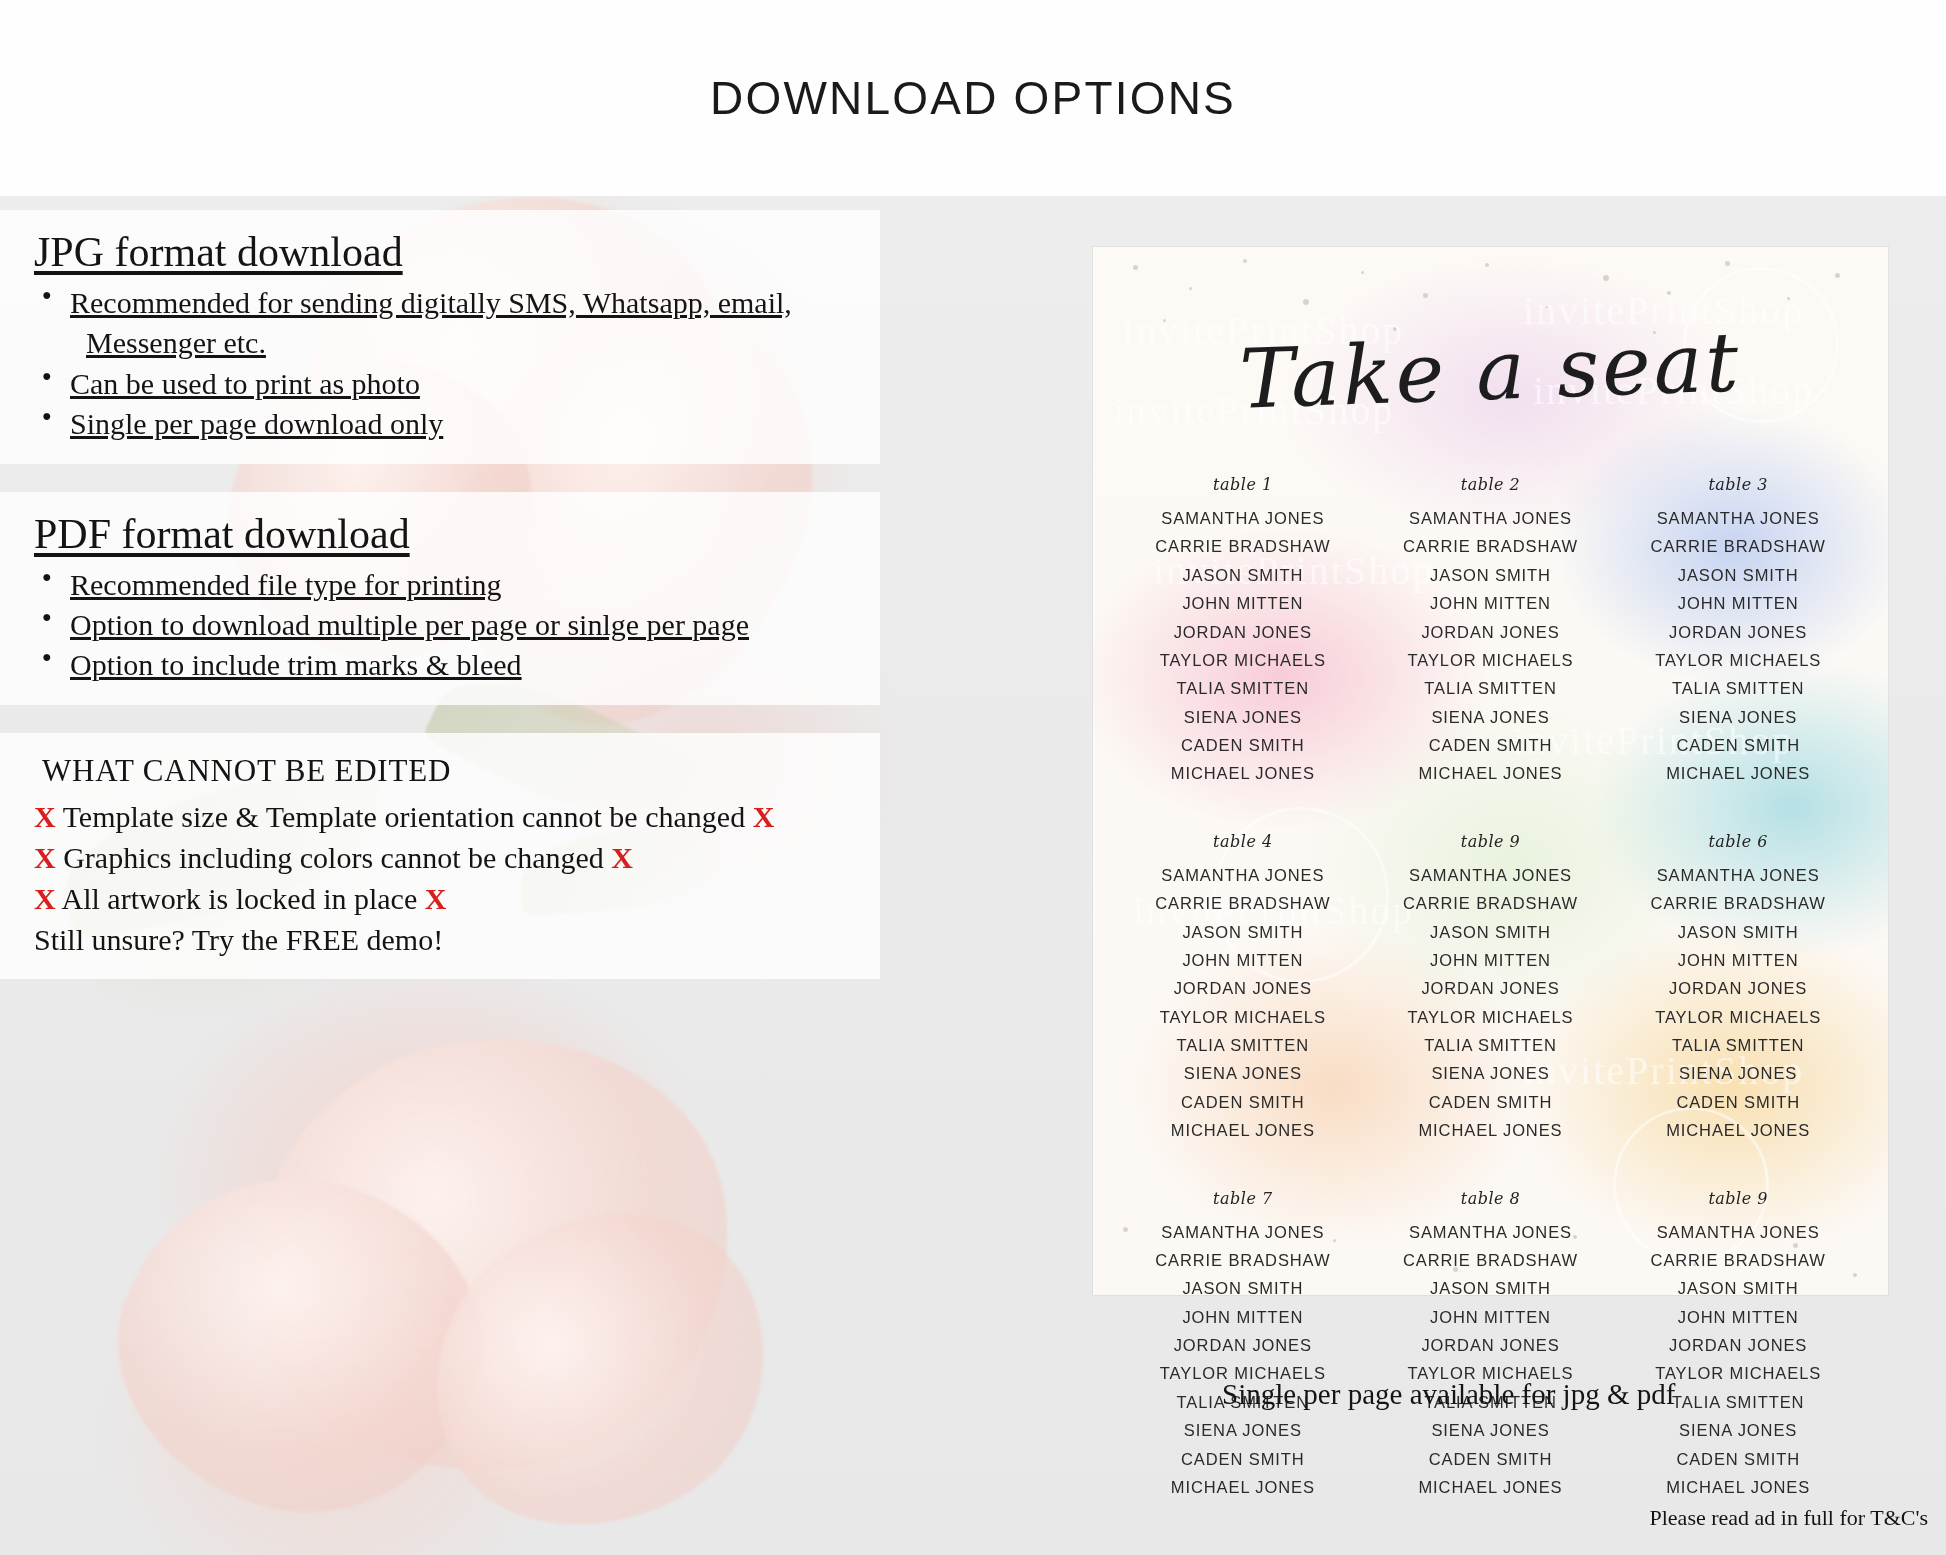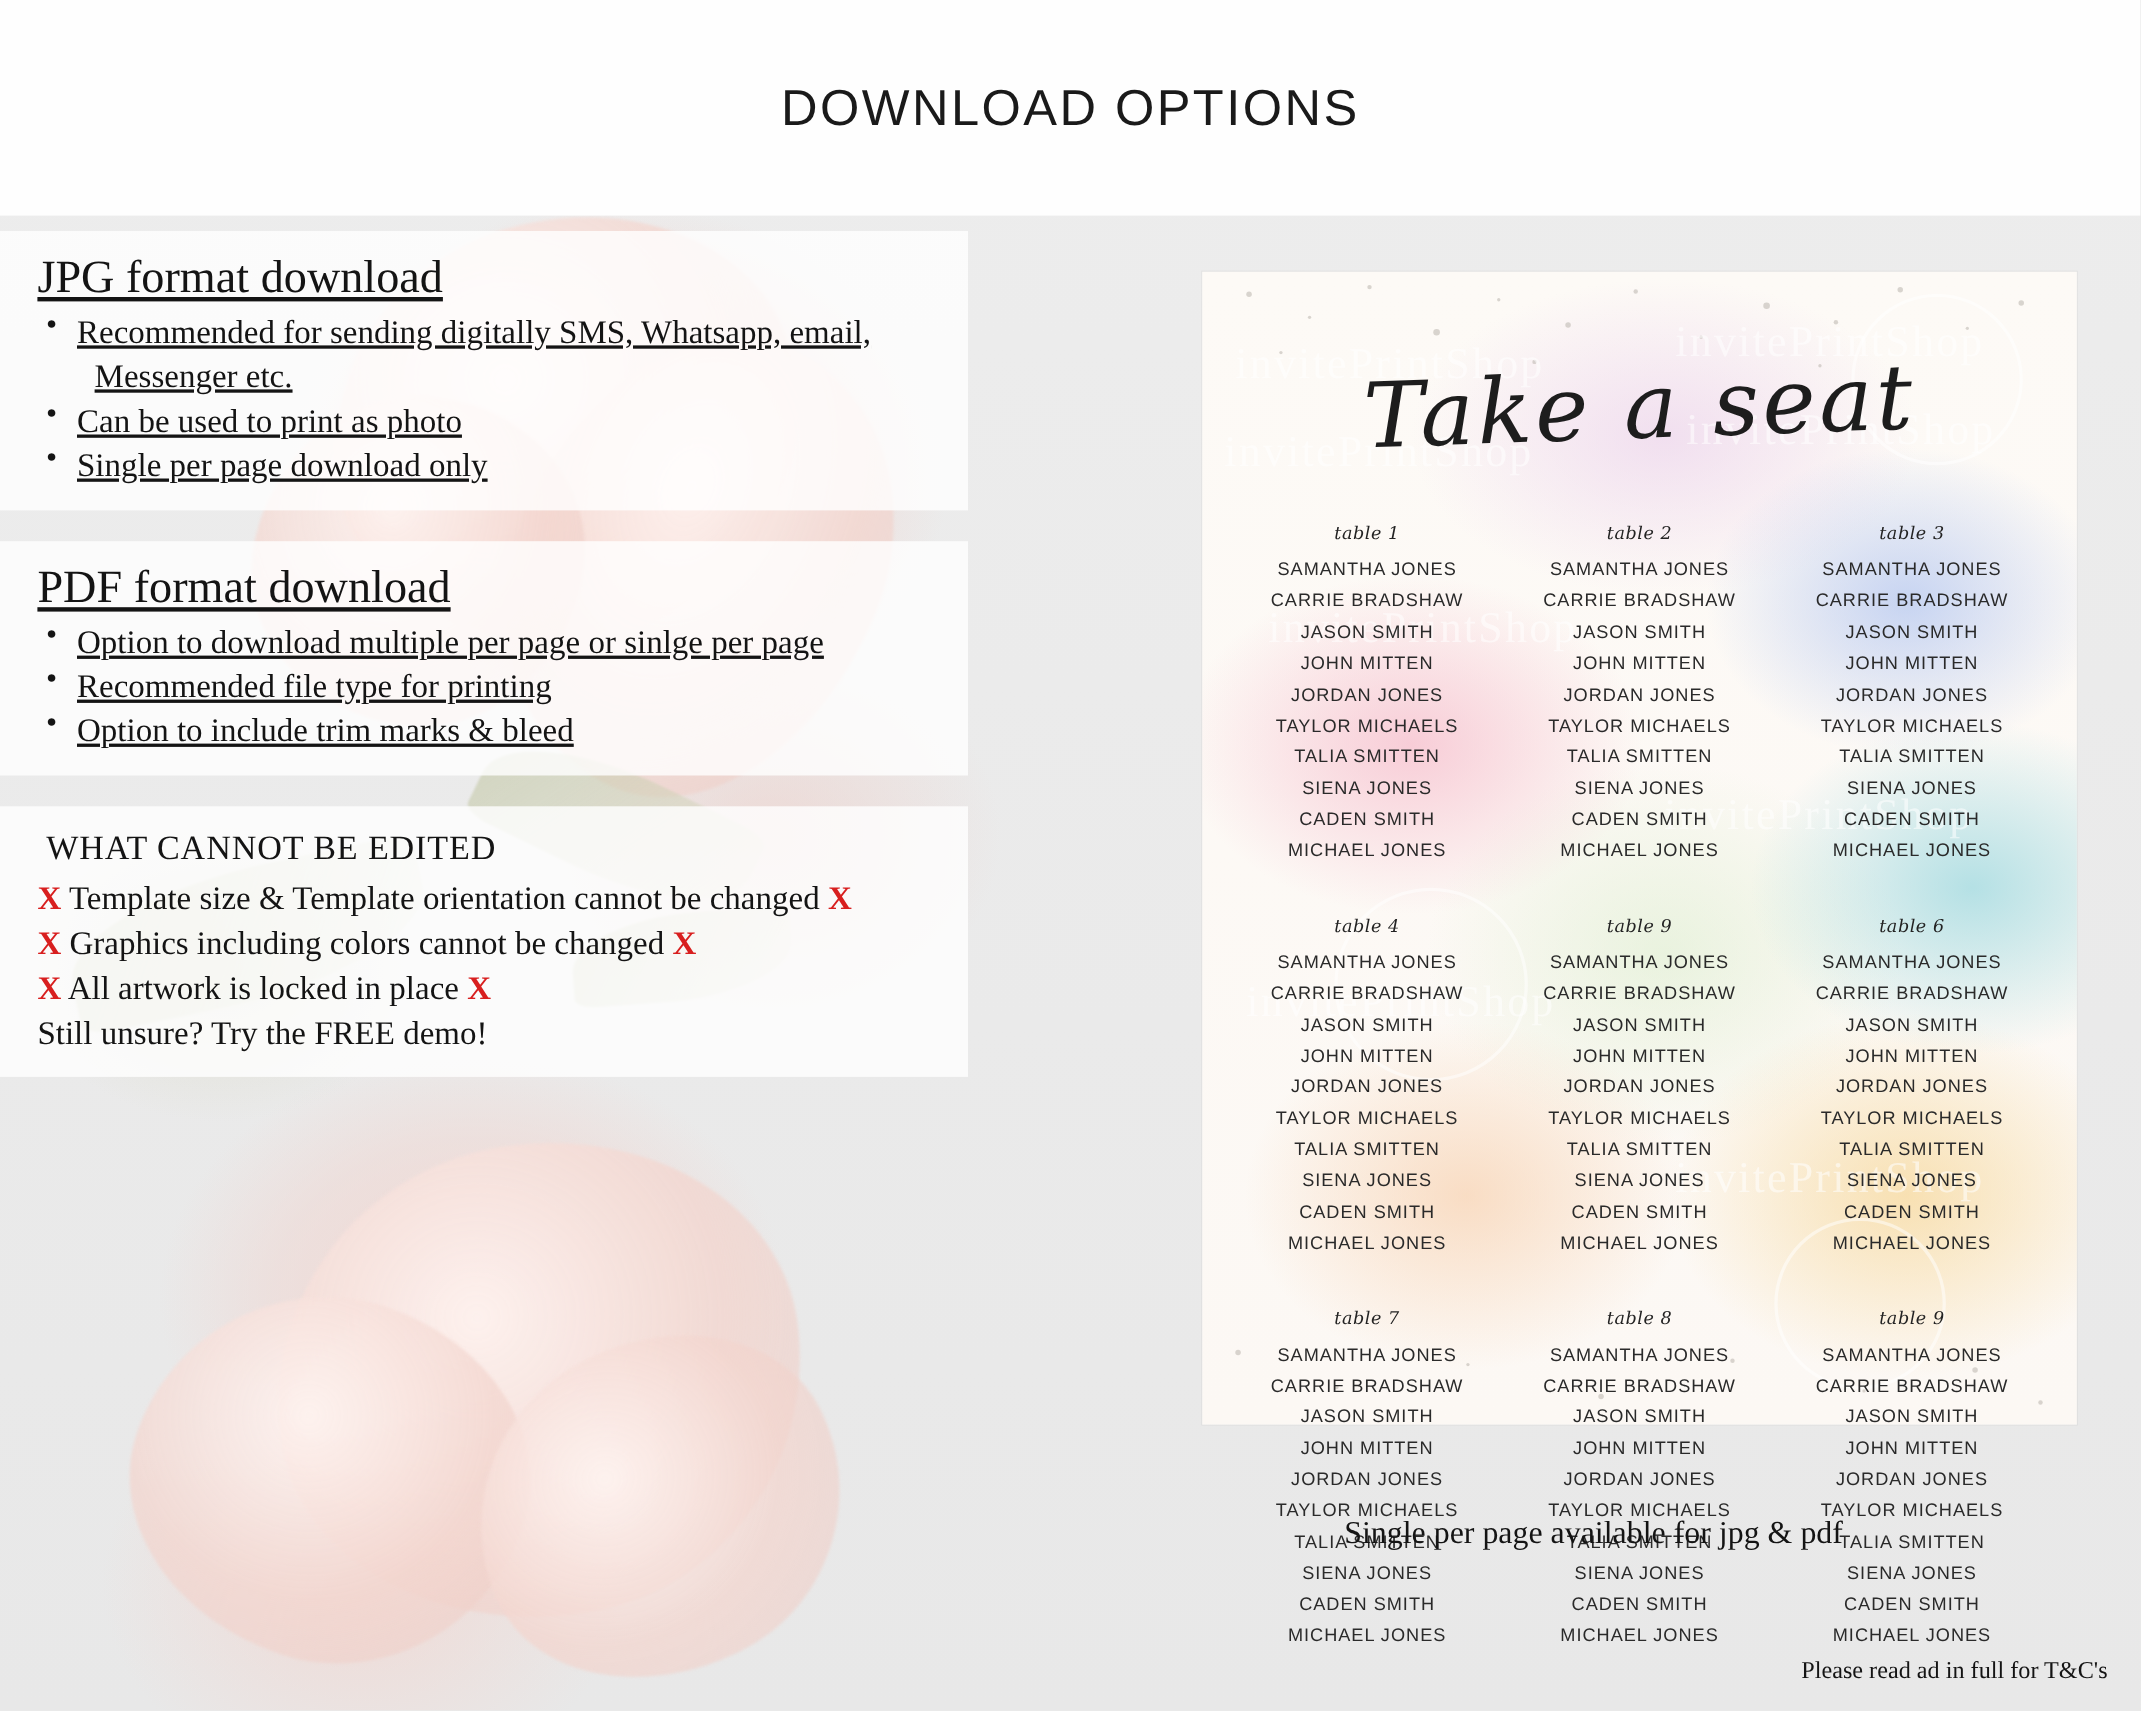--- a/index.html
+++ b/index.html
@@ -223,21 +223,21 @@
   .caption-single {
     position: absolute;
     left: 1222px;
     top: 1378px;
     font-size: 29px;
     color: #141414;
     z-index: 4;
   }
   .caption-tc {
     position: absolute;
-    right: 30px;
+    right: 18px;
     bottom: 24px;
     font-size: 22px;
     color: #141414;
     z-index: 4;
     text-align: right;
   }
 </style>
 </head>
 <body>
 
@@ -266,22 +266,22 @@
       <li>Recommended for sending digitally SMS, Whatsapp, email,</li>
       <li class="cont">Messenger etc.</li>
       <li>Can be used to print as photo</li>
       <li>Single per page download only</li>
     </ul>
   </div>
 
   <div class="block">
     <div class="block-title">PDF format download</div>
     <ul class="bullets">
+      <li>Recommended file type for printing</li>
       <li>Option to download multiple per page or sinlge per page</li>
-      <li>Recommended file type for printing</li>
       <li>Option to include trim marks &amp; bleed</li>
     </ul>
   </div>
 
 
   <div class="block">
     <div class="cannot-title">WHAT CANNOT BE EDITED</div>
     <div class="cannot-line">
       <span class="xmark">X</span>
       <span>Template size &amp; Template orientation cannot be changed</span>

